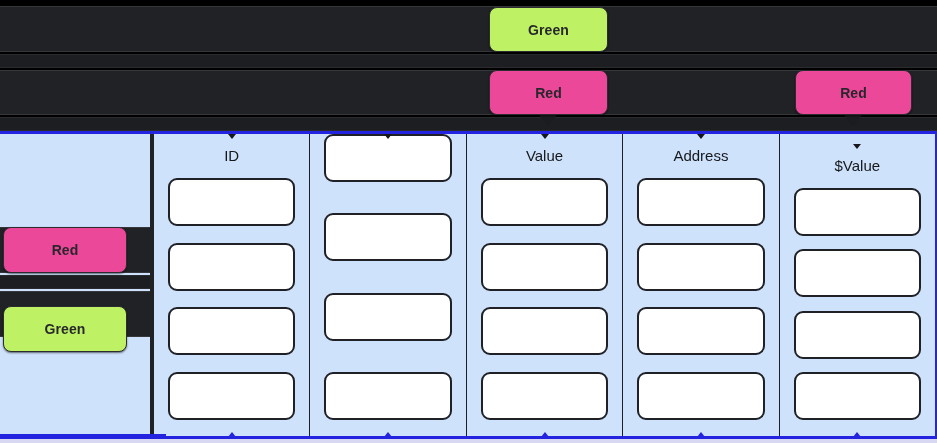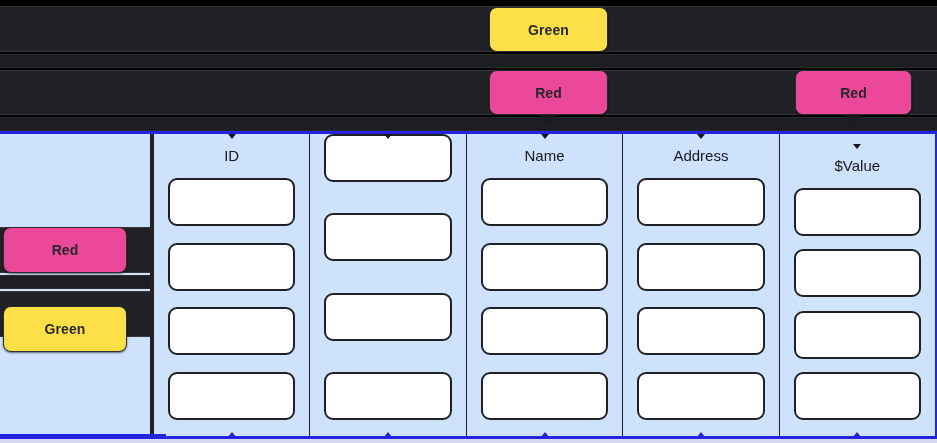--- a/index.html
+++ b/index.html
@@ -25,21 +25,21 @@
     position: absolute;
     display: flex; align-items: center; justify-content: center;
     border-radius: 8px;
     border: 1px solid #2b2b30;
     font-size: 14px; font-weight: bold;
     color: #27272c;
     letter-spacing: .1px;
     box-shadow: 0 1px 2px rgba(0,0,0,.55);
     z-index: 6;
   }
-  .badge-green { background: #fde047; text-align: center; }
+  .badge-green { background: #bef264; text-align: center; }
   .badge-red   { background: #ec4899; }
 
   
   .pointer {
     position: absolute;
     width: 0; height: 0;
     border-left: 9px solid transparent;
     border-right: 9px solid transparent;
     border-top: 11px solid #1b1c1f;
     z-index: 5;
@@ -204,21 +204,21 @@
           <div class="cell"></div>
           <div class="cell"></div>
           <div class="cell"></div>
           <div class="cell"></div>
         </div>
         <span class="tick-bot"></span>
       </div>
 
       <div class="col">
         <span class="tick-top"></span>
-        <div class="col-head">Name</div>
+        <div class="col-head">Value</div>
         <div class="cells">
           <div class="cell"></div>
           <div class="cell"></div>
           <div class="cell"></div>
           <div class="cell"></div>
         </div>
         <span class="tick-bot"></span>
       </div>
 
       <div class="col">

